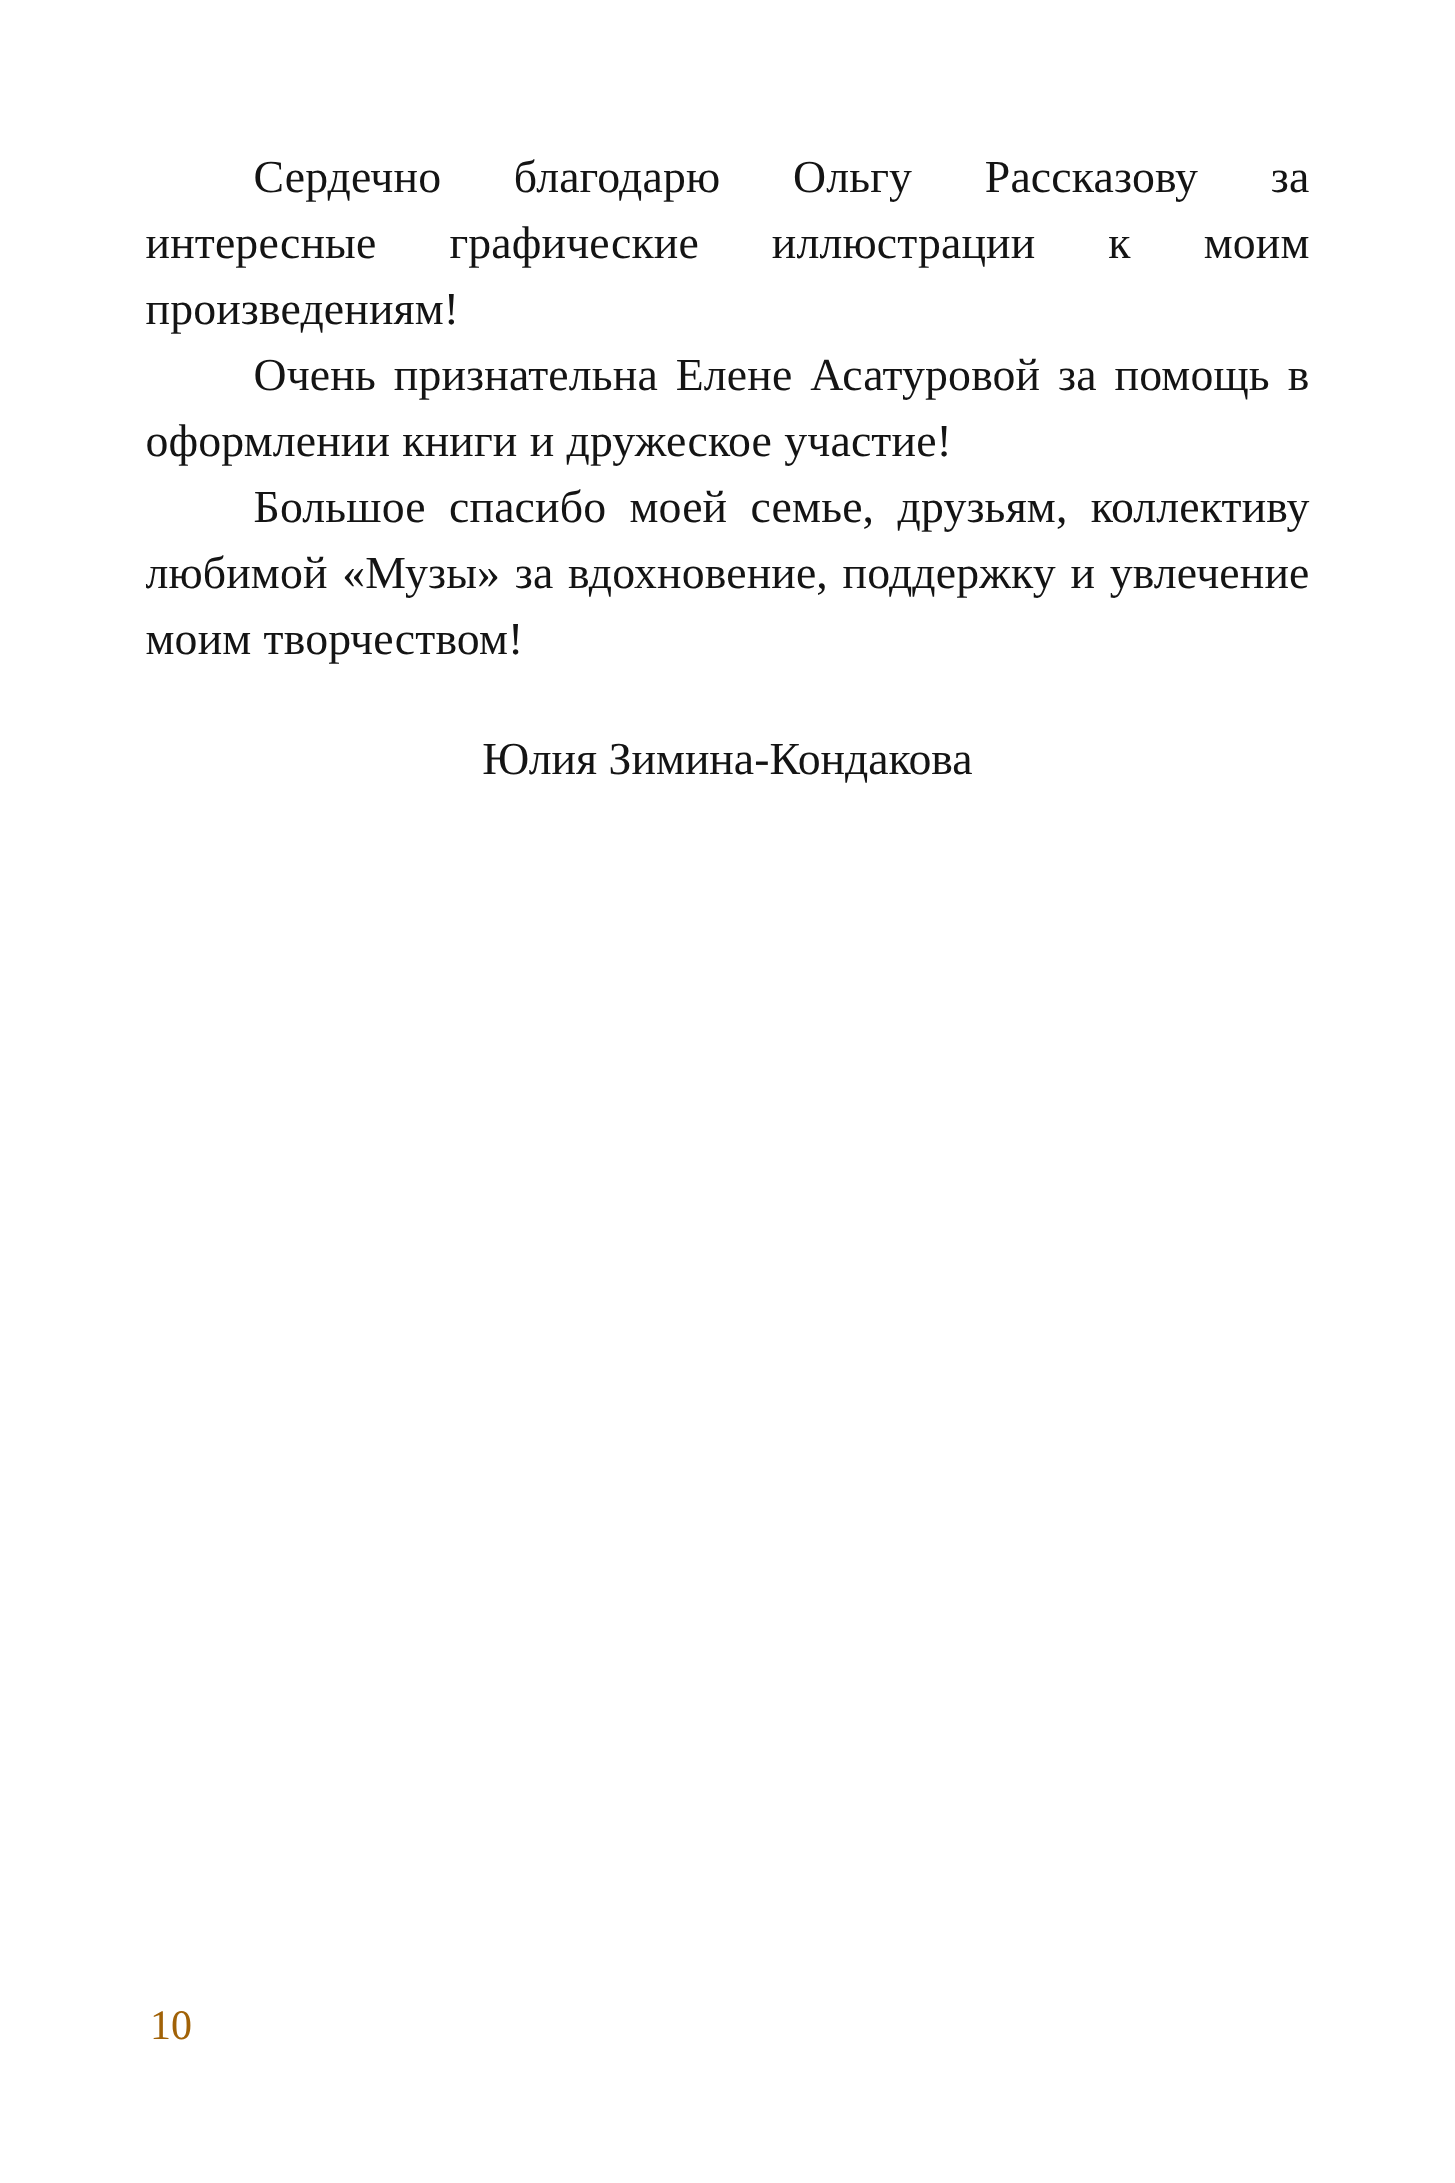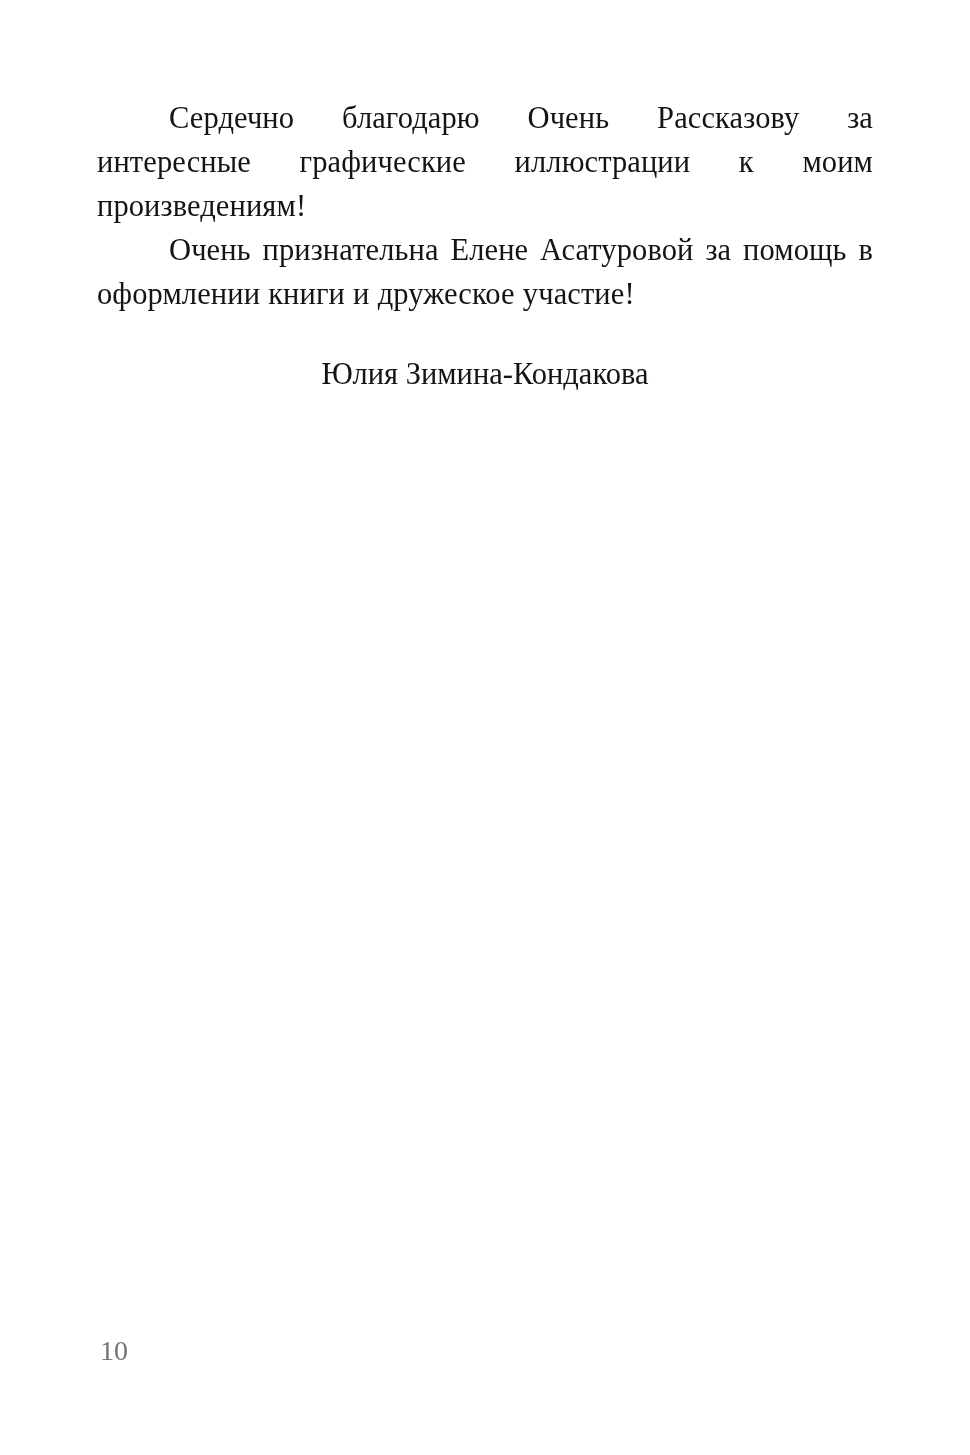--- a/index.html
+++ b/index.html
@@ -40,29 +40,30 @@
     font-size: 30.5px;
     line-height: 44px;
     text-indent: 0;
   }
   .page-number {
     position: absolute;
     left: 100px;
     bottom: 88px;
     font-size: 28px;
     line-height: 32px;
-    color: #737373;
+    color: #a16207;
   }
 </style>
 </head>
 <body>
 
 <div class="page">
 
   <div class="text-block">
-    <p class="para">Сердечно благодарю Очень Рассказову за интересные графические иллюстрации к моим произведениям!</p>
+    <p class="para">Сердечно благодарю Ольгу Рассказову за интересные графические иллюстрации к моим произведениям!</p>
     <p class="para">Очень признательна Елене Асатуровой за помощь в оформлении книги и дружеское участие!</p>
+    <p class="para">Большое спасибо моей семье, друзьям, коллективу любимой «Музы» за вдохновение, поддержку и увлечение моим творчеством!</p>
     <p class="signature">Юлия Зимина-Кондакова</p>
   </div>
 
   <div class="page-number">10</div>
 
 </div>
 
 </body></html>

